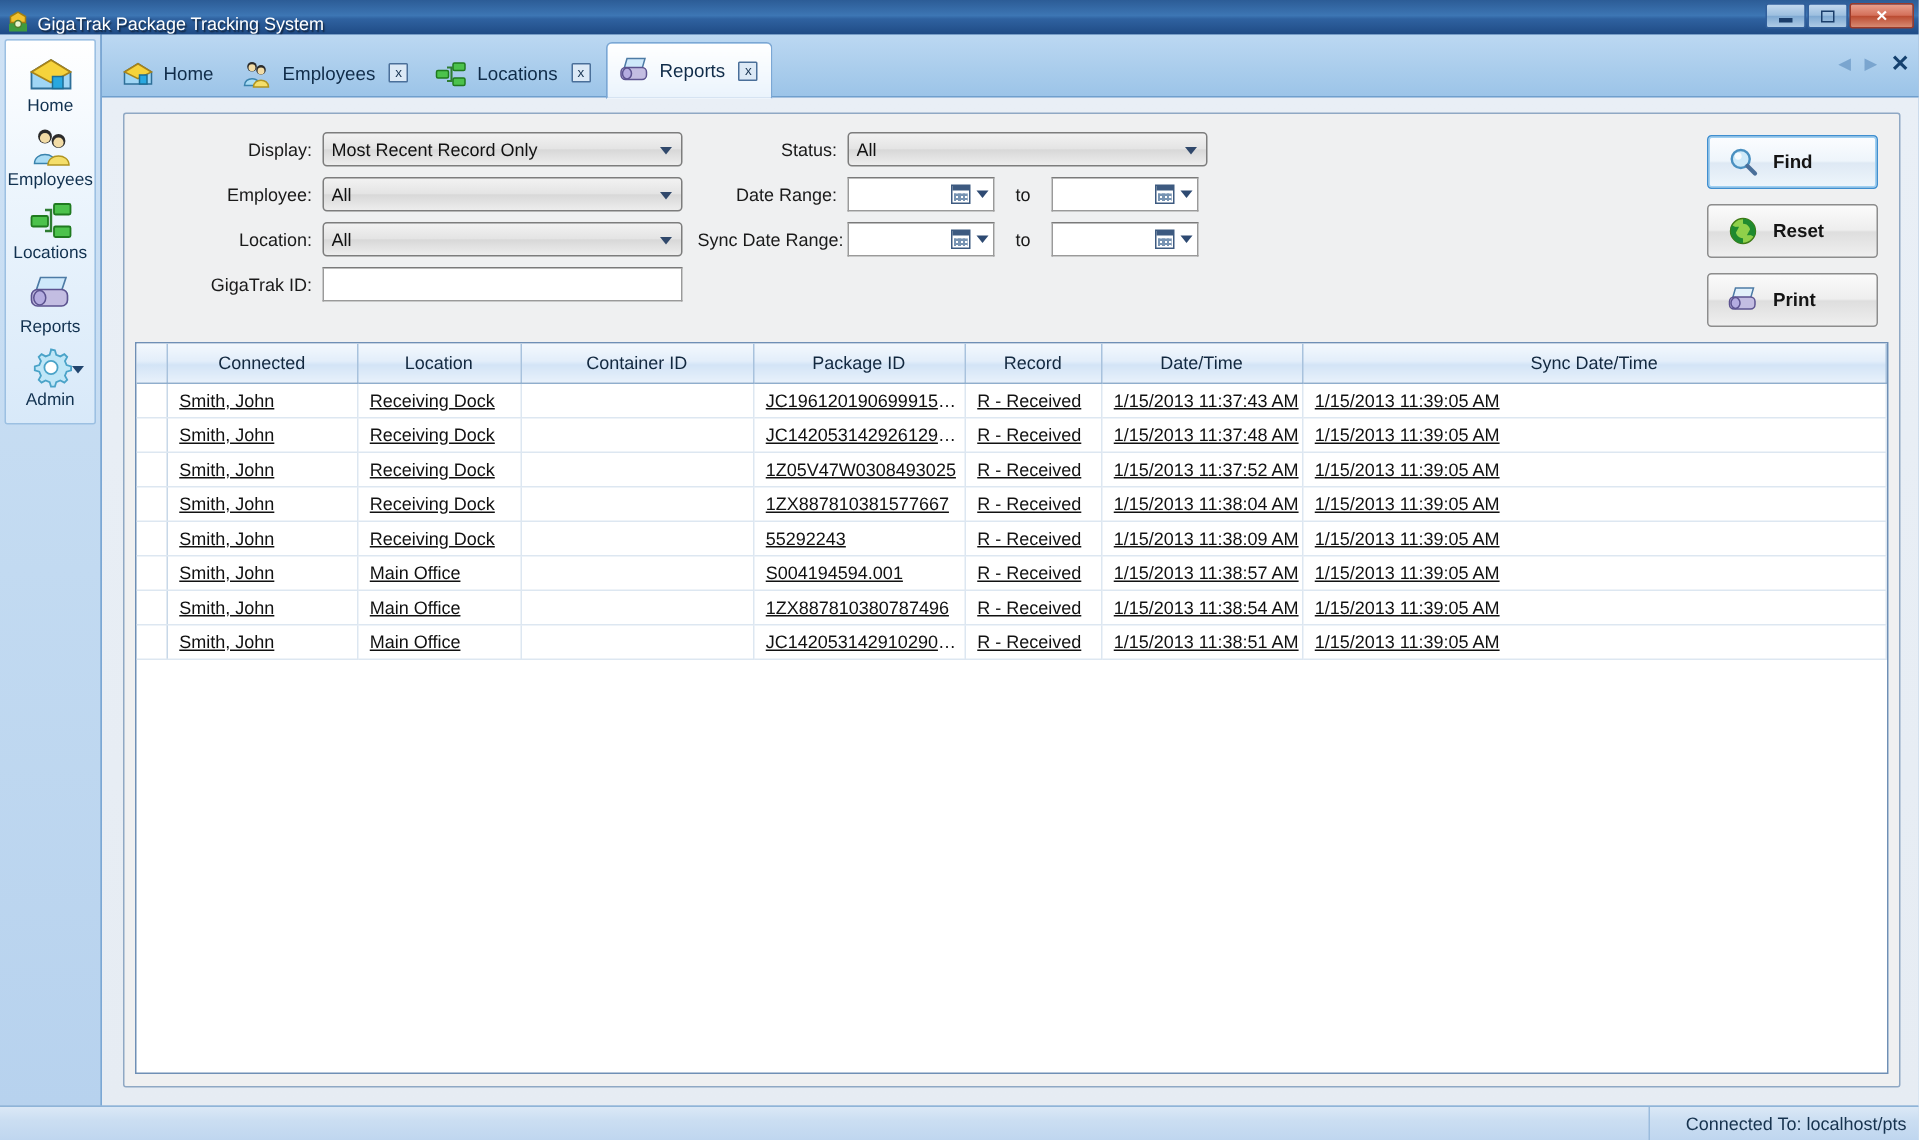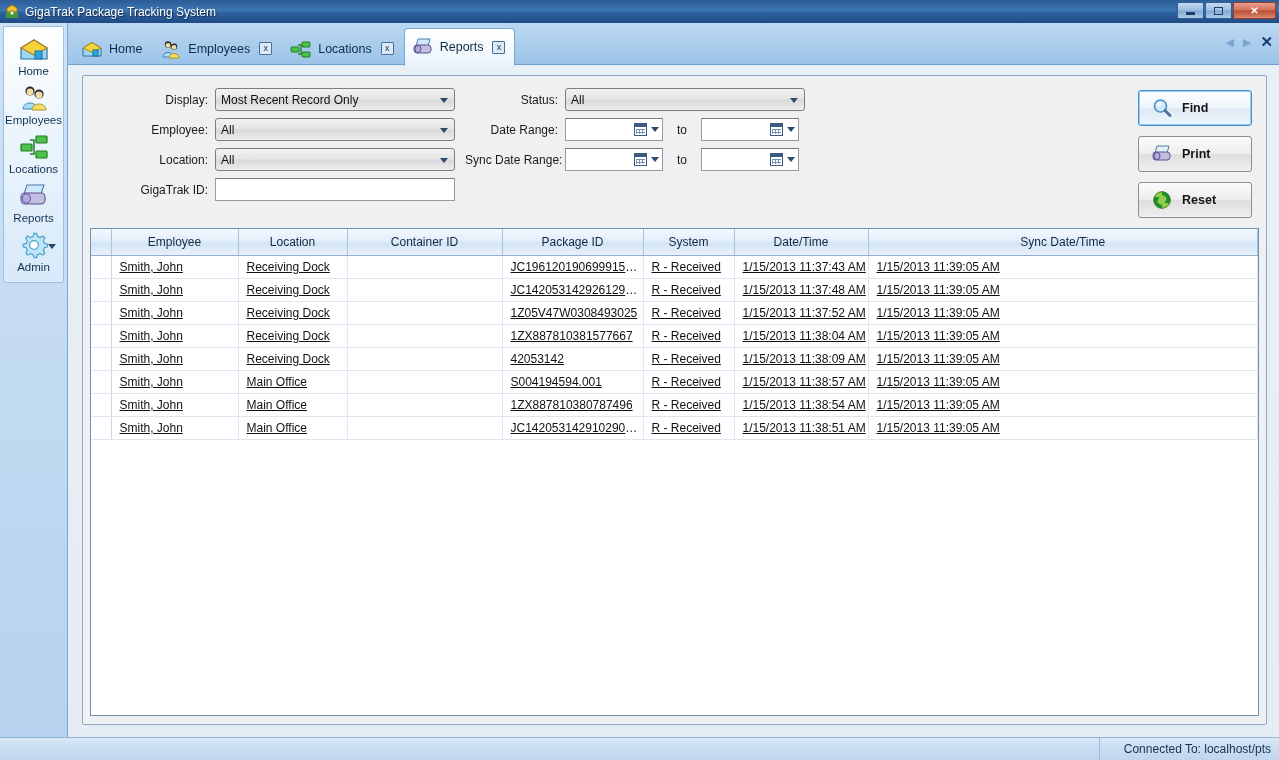--- a/index.html
+++ b/index.html
@@ -13,21 +13,21 @@
     color: #000;
   }
   body {
     background: linear-gradient(to bottom, #3b6ea5 0%, #5f8fc4 8%, #9fc0e0 100%);
   }
 
   
   .titlebar {
     position: absolute; left: 0; top: 0; width: 1279px; height: 23px;
     background: linear-gradient(to bottom, #2c5c96 0%, #3d76b4 45%, #2f62a0 55%, #1f4b85 100%);
-    display: flex; align-items: center;
+    display: flex; align-items: flex-end;
     padding-left: 4px;
   }
   .title-ico {
     width: 16px; height: 16px; margin-right: 5px; position: relative; flex: 0 0 auto;
   }
   .title-text {
     color: #ffffff;
     font-size: 12px;
     text-shadow: 1px 1px 1px rgba(0,0,0,.55);
     white-space: nowrap;
@@ -541,64 +541,64 @@
               <circle cx="7.8" cy="7.2" r="2.3" fill="#ffffff" opacity=".8"></circle>
               <path d="M14 13.6 L19 18.6" stroke="#4a6f99" stroke-width="2.8" stroke-linecap="round"></path>
             </svg>
           </span>
           <span>Find</span>
         </div>
 
         <div class="btn">
           <span class="bico">
             <svg width="22" height="22" viewBox="0 0 22 22">
-              <path d="M6 3 L18 3 L16 10 L4 10 Z" fill="#e3f1fb" stroke="#4d7ba5"></path>
-              <rect x="2" y="9" width="17" height="8" rx="3" fill="#c3bde2" stroke="#5c5390"></rect>
-              <ellipse cx="6" cy="13" rx="3" ry="3.6" fill="#b4ace0" stroke="#5c5390"></ellipse>
-            </svg>
-          </span>
-          <span>Print</span>
-        </div>
-
-        <div class="btn">
-          <span class="bico">
-            <svg width="22" height="22" viewBox="0 0 22 22">
               <circle cx="11" cy="11" r="8.3" fill="#8fd04a" stroke="#3f7a16"></circle>
               <path d="M11 4.5 A6.5 6.5 0 0 1 16.8 14" fill="none" stroke="#1f8a2f" stroke-width="3.4"></path>
               <path d="M11 17.5 A6.5 6.5 0 0 1 5.2 8" fill="none" stroke="#1f8a2f" stroke-width="3.4"></path>
               <path d="M16.2 9 L19.4 13.6 L13.6 13.9 Z" fill="#1f8a2f"></path>
               <path d="M5.8 13 L2.6 8.4 L8.4 8.1 Z" fill="#1f8a2f"></path>
             </svg>
           </span>
           <span>Reset</span>
+        </div>
+
+        <div class="btn">
+          <span class="bico">
+            <svg width="22" height="22" viewBox="0 0 22 22">
+              <path d="M6 3 L18 3 L16 10 L4 10 Z" fill="#e3f1fb" stroke="#4d7ba5"></path>
+              <rect x="2" y="9" width="17" height="8" rx="3" fill="#c3bde2" stroke="#5c5390"></rect>
+              <ellipse cx="6" cy="13" rx="3" ry="3.6" fill="#b4ace0" stroke="#5c5390"></ellipse>
+            </svg>
+          </span>
+          <span>Print</span>
         </div>
 
       </div>
     </div>
 
     <div class="gridbox">
       <table class="grid">
         <colgroup>
           <col class="c-rowhdr">
             <col class="c-emp">
             <col class="c-loc">
             <col class="c-cont">
           <col class="c-pkg">
             <col class="c-stat">
             <col class="c-dt">
             <col class="c-sync">
         </colgroup>
         <thead>
           <tr>
             <th class="rowhdr"></th>
-            <th>Employee</th>
+            <th>Connected</th>
             <th>Location</th>
             <th>Container ID</th>
             <th>Package ID</th>
-            <th>System</th>
+            <th>Record</th>
             <th>Date/Time</th>
             <th>Sync Date/Time</th>
           </tr>
         </thead>
         <tbody id="grid-body">
             <tr>
               <td class="rowhdr"></td>
               <td class="ctr">Smith, John</td>
               <td class="ctr">Receiving Dock</td>
               <td class="ctr"></td>
@@ -635,21 +635,21 @@
               <td class="ctr">1ZX887810381577667</td>
               <td class="ctr">R - Received</td>
               <td class="ctr">1/15/2013 11:38:04 AM</td>
               <td class="ctr">1/15/2013 11:39:05 AM</td>
             </tr>
             <tr>
               <td class="rowhdr"></td>
               <td class="ctr">Smith, John</td>
               <td class="ctr">Receiving Dock</td>
               <td class="ctr"></td>
-              <td class="ctr">42053142</td>
+              <td class="ctr">55292243</td>
               <td class="ctr">R - Received</td>
               <td class="ctr">1/15/2013 11:38:09 AM</td>
               <td class="ctr">1/15/2013 11:39:05 AM</td>
             </tr>
             <tr>
               <td class="rowhdr"></td>
               <td class="ctr">Smith, John</td>
               <td class="ctr">Main Office</td>
               <td class="ctr"></td>
               <td class="ctr">S004194594.001</td>

